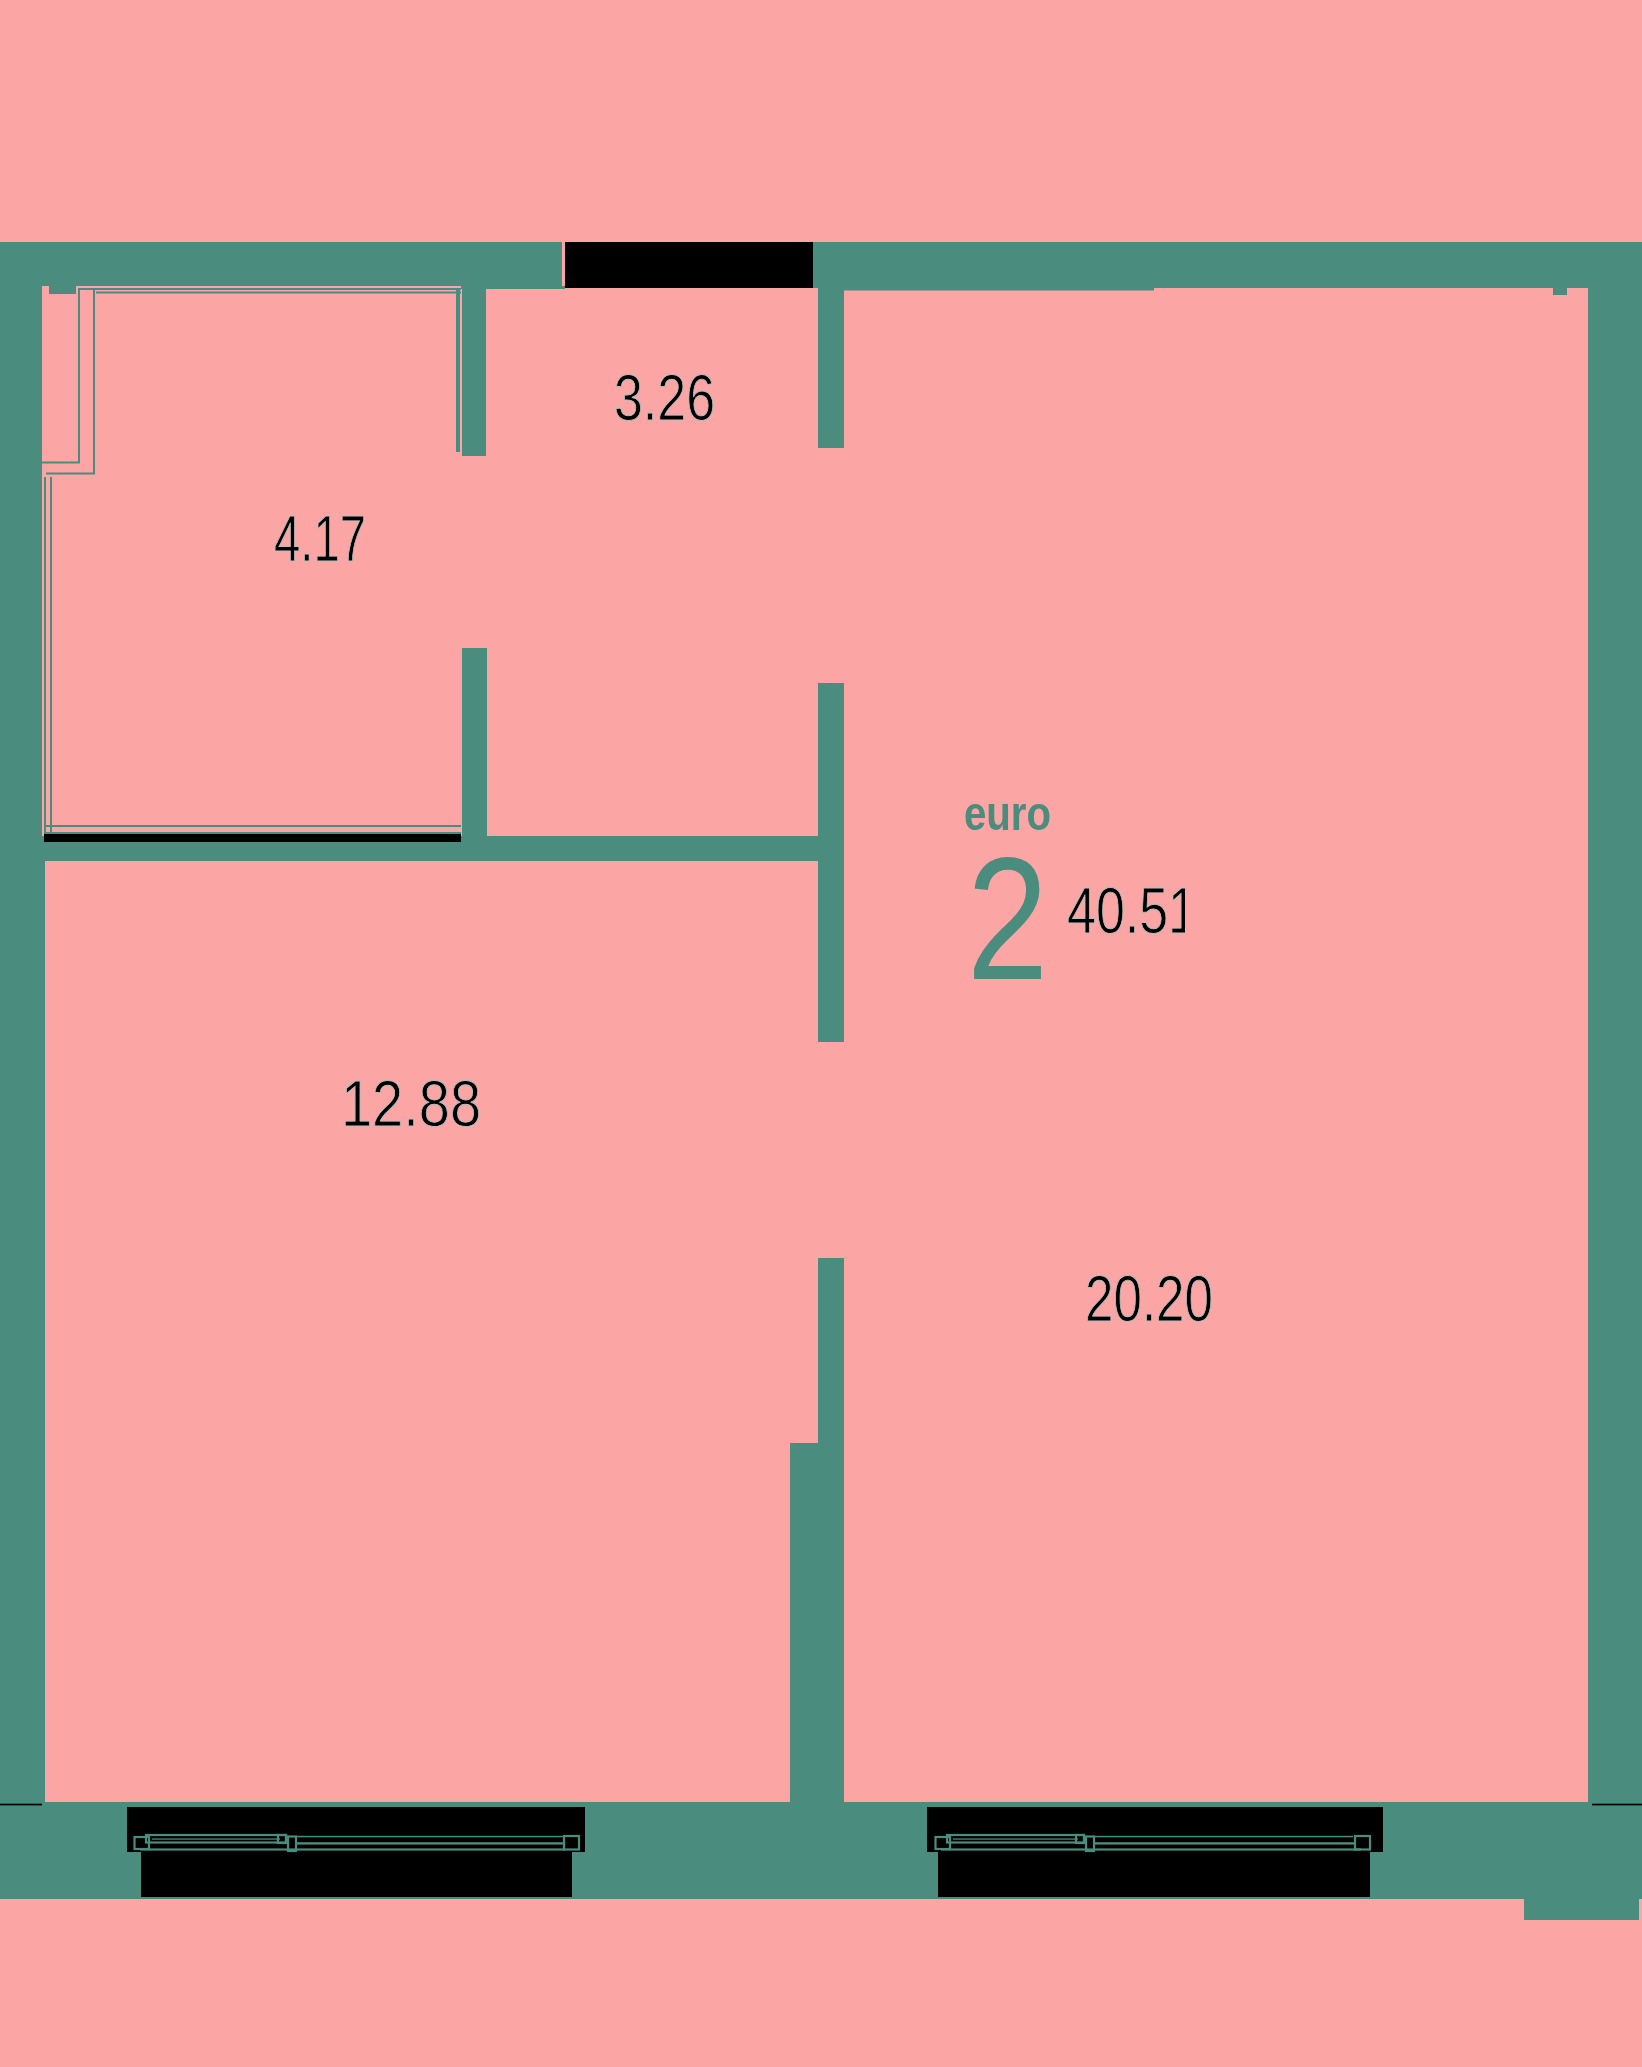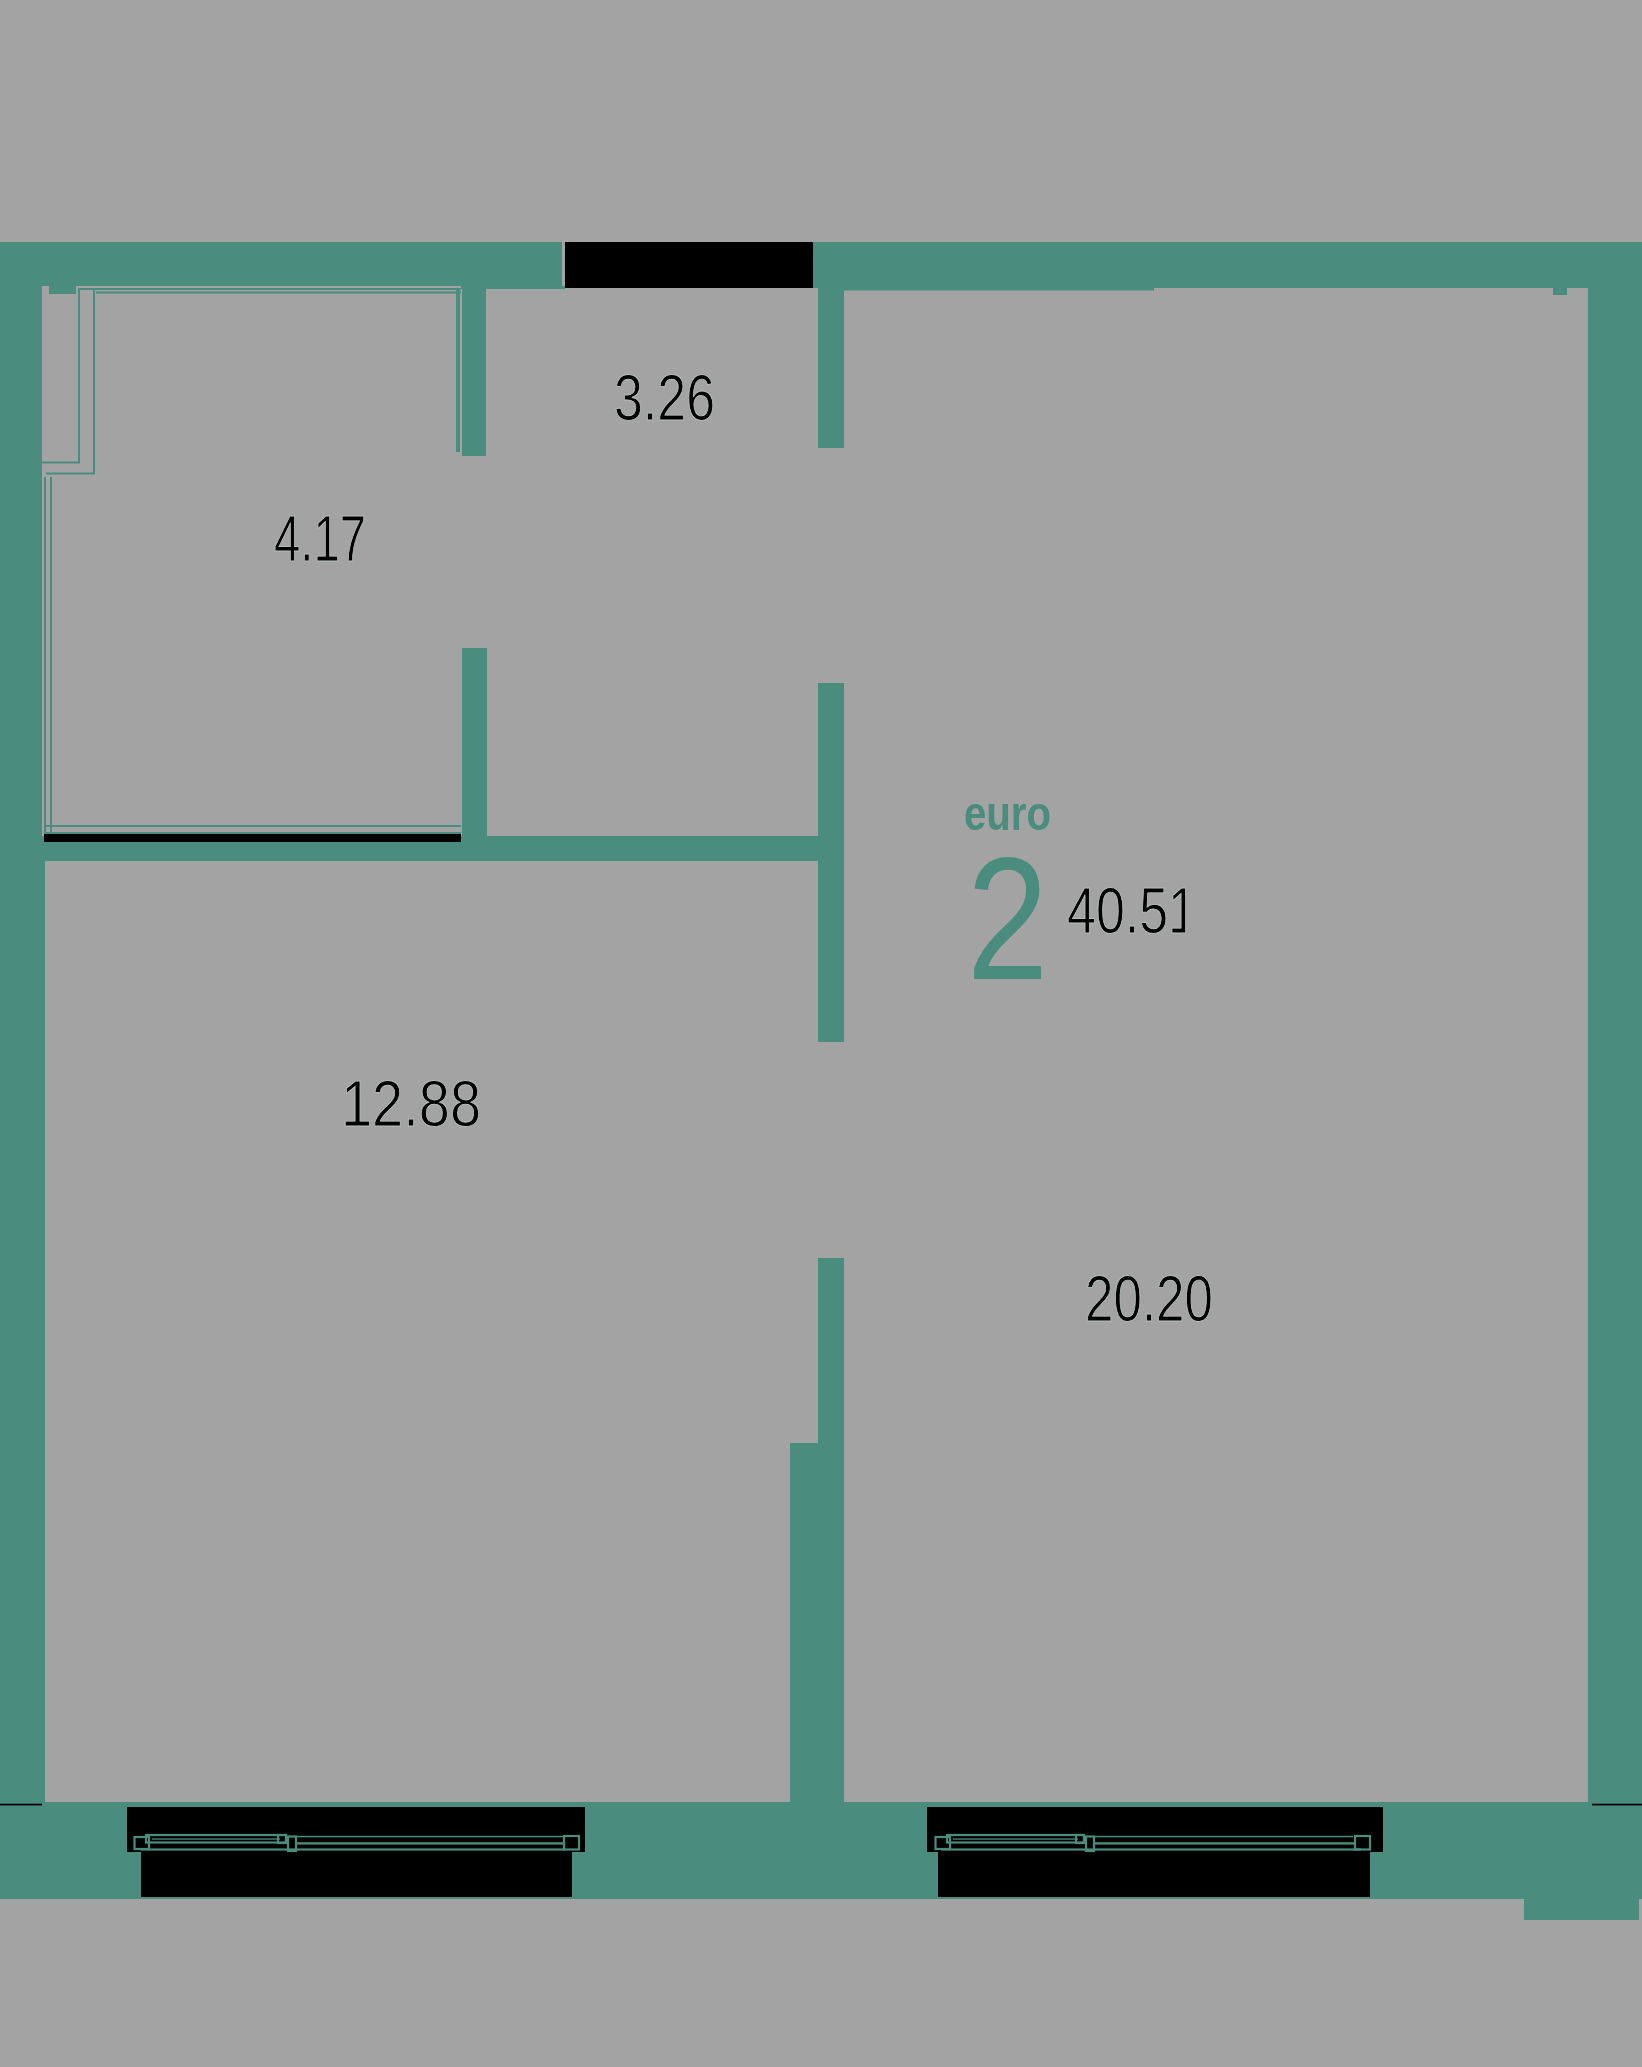--- a/index.html
+++ b/index.html
@@ -1,16 +1,16 @@
 <!DOCTYPE html>
 <html><head>
 <meta charset="utf-8">
 <style>
   html,body{margin:0;padding:0;background:#000;}
-  #plan{position:relative;width:1642px;height:2067px;background:#a3a3a3;overflow:hidden;}
+  #plan{position:relative;width:1642px;height:2067px;background:#fca5a5;overflow:hidden;}
   svg{position:absolute;left:0;top:0;}
   text{font-family:"Liberation Sans", sans-serif;}
 </style>
 </head>
 <body>
 
 <div id="plan">
 <svg width="1642" height="2067" viewBox="0 0 1642 2067">
   <defs>
     <clipPath id="areaclip">

